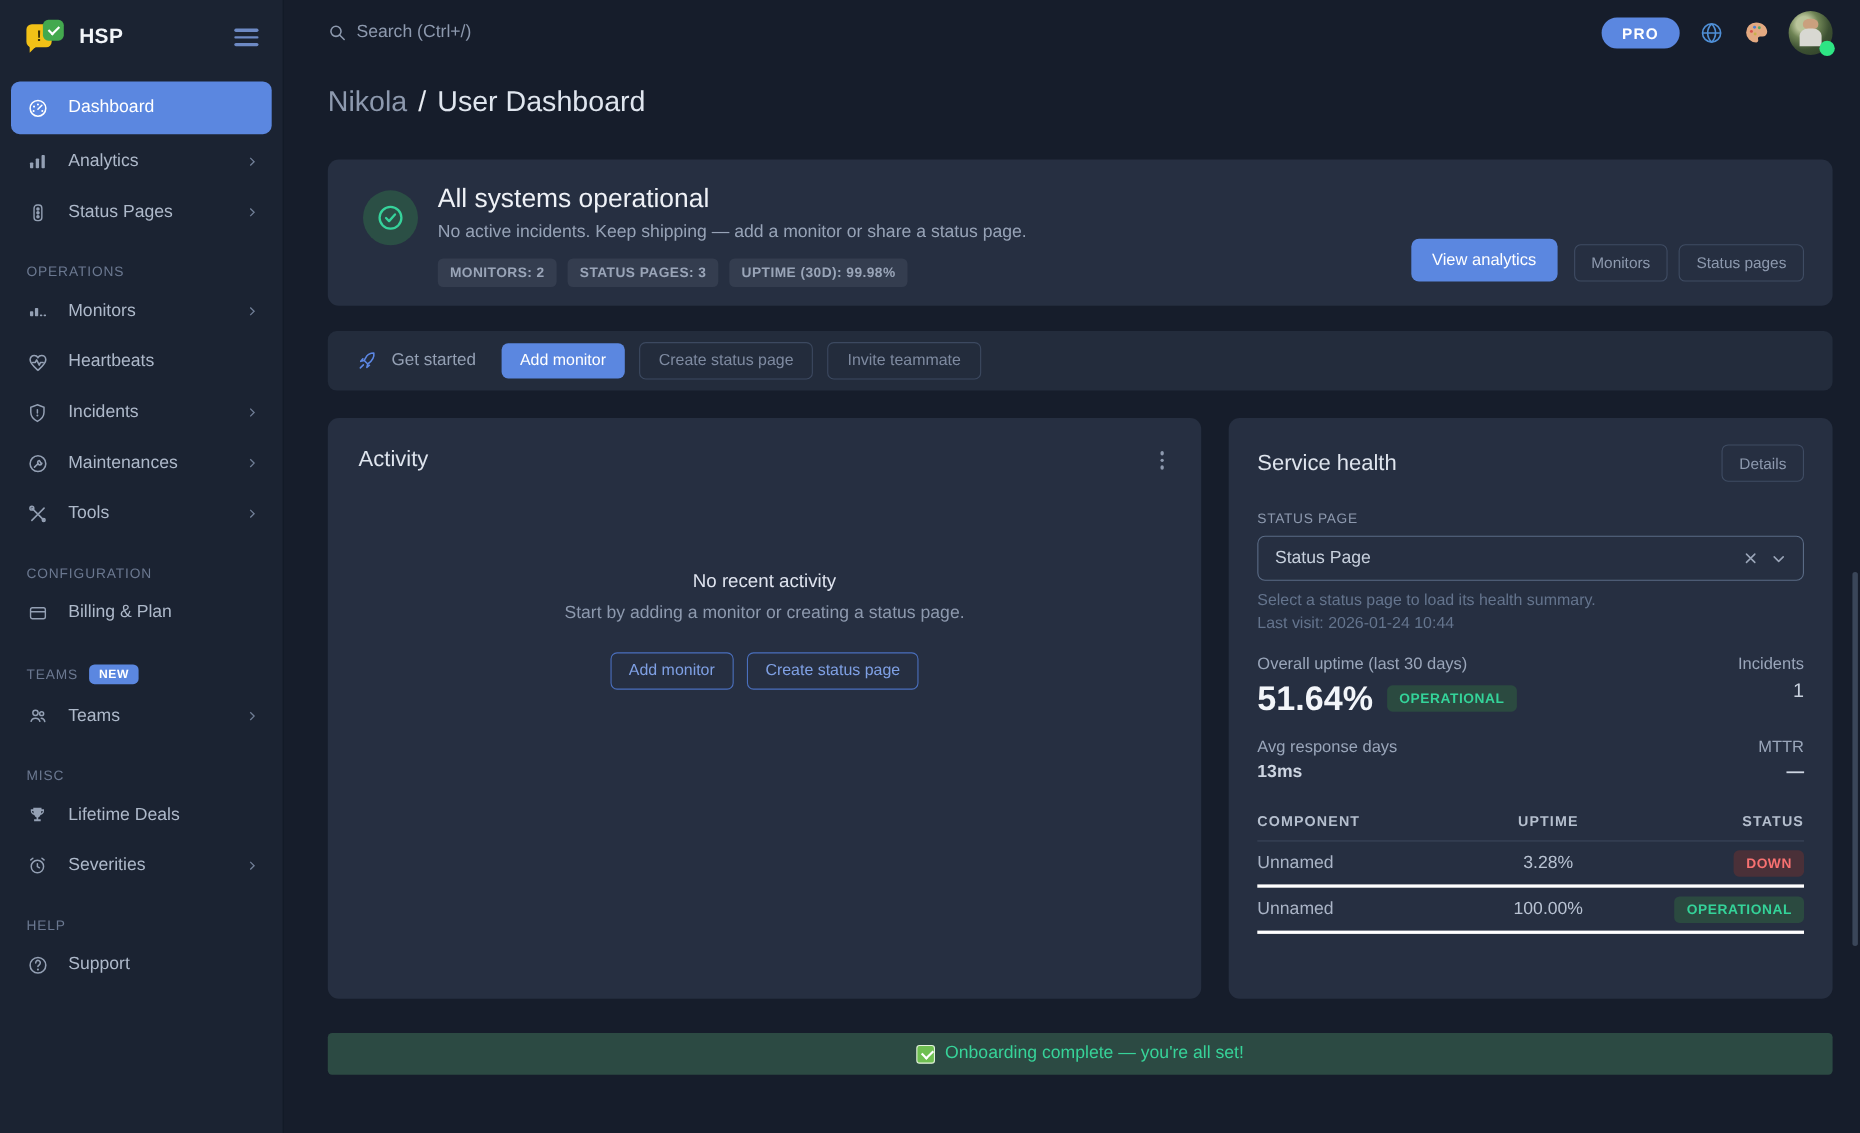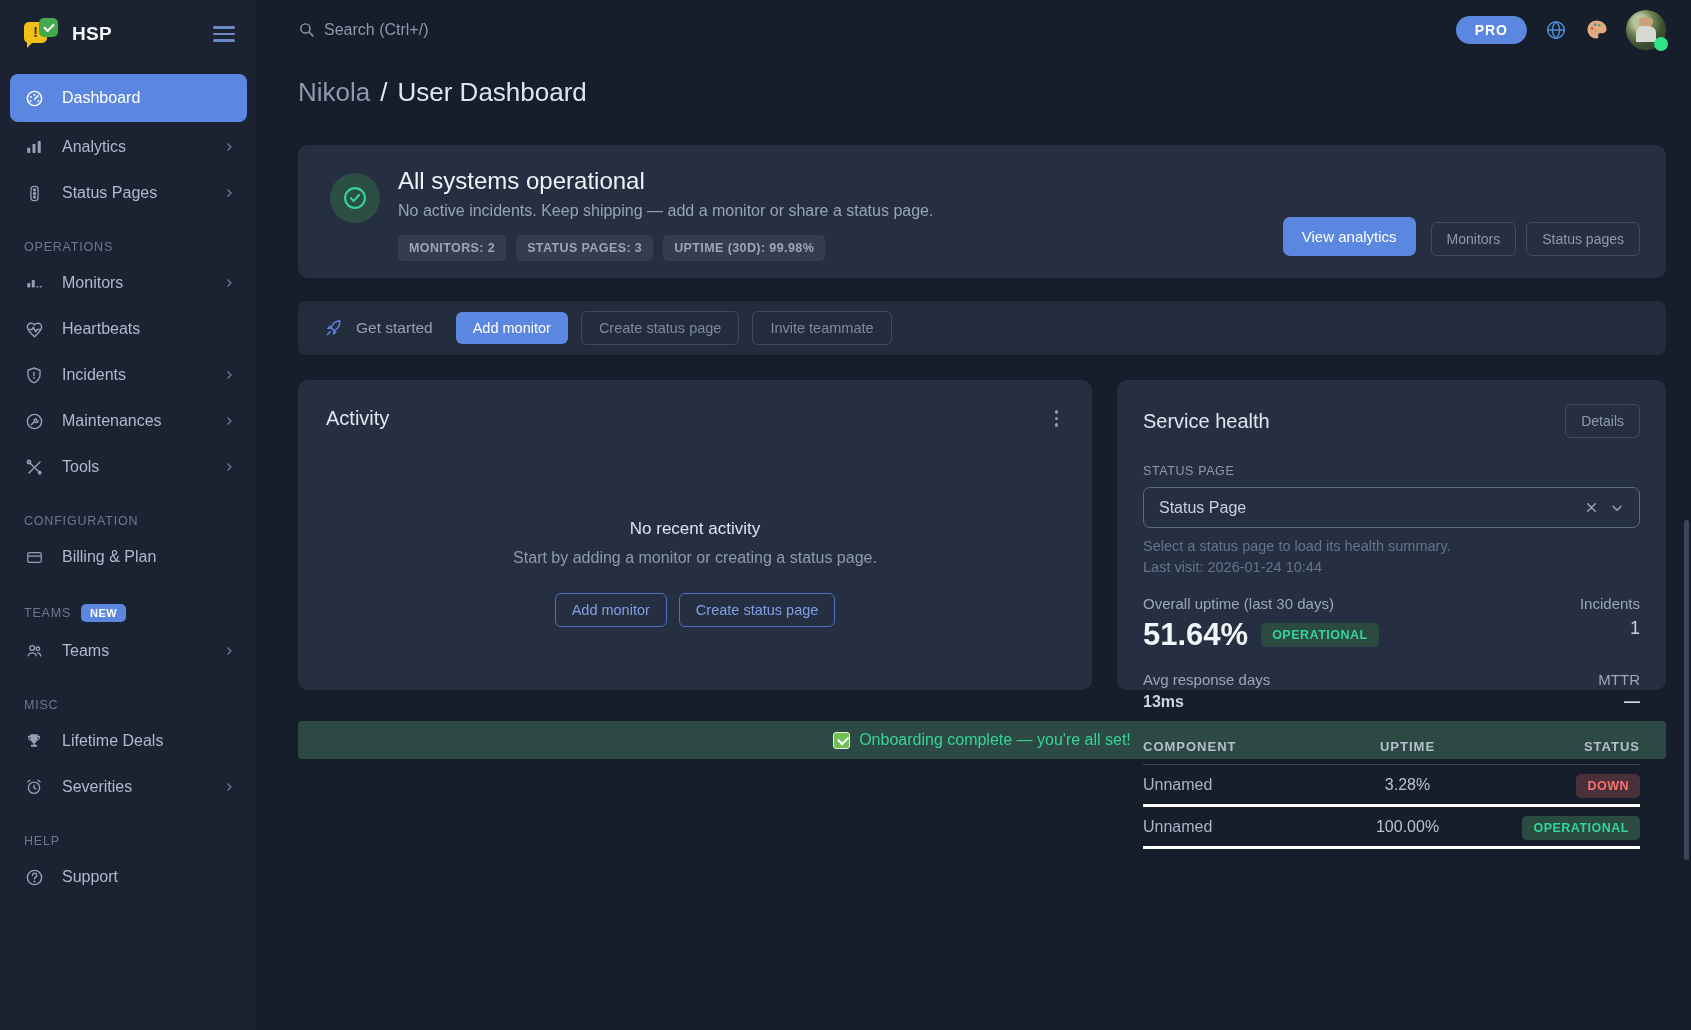--- a/index.html
+++ b/index.html
@@ -73,21 +73,21 @@
   .hero-ghosts { display:flex; gap:10px; }
 
   
   .getstarted { margin-top:23px; height:54px; background:#232c3c; border-radius:8px; display:flex; align-items:center; gap:13px; padding:0 26px; }
   .gs-label { color:#94a0b4; font-size:15.5px; margin-right:10px; }
   .btn-solid-sm { background:#5b87e0; color:#fff; font-size:14.5px; padding:8px 17px; border-radius:6px; border:none; cursor:pointer; font-family:inherit; }
   .btn-ghost-sm { background:transparent; color:#7e8aa0; font-size:14.5px; padding:8px 17px; border-radius:6px; border:1px solid #3c4960; cursor:pointer; font-family:inherit; }
 
   
   .cards { margin-top:25px; display:flex; gap:25px; }
-  .card { background:#262f41; border-radius:10px; height:310px; }
+  .card { background:#262f41; border-radius:10px; height:528px; }
   .card.activity { width:794px; padding:26px 28px; display:flex; flex-direction:column; }
   .card.health { width:549px; padding:24px 26px; }
   .card-head { display:flex; align-items:center; justify-content:space-between; }
   .card-title { font-size:20px; font-weight:500; color:#dfe5ee; }
   .kebab { display:flex; flex-direction:column; gap:3px; padding:4px 6px; cursor:pointer; }
   .kebab i { width:3.5px; height:3.5px; border-radius:50%; background:#8d99ae; }
 
   .empty { margin-top:88px; display:flex; flex-direction:column; align-items:center;justify-content:space-between; }
   .empty-title { font-size:17px; color:#dfe4ef; }
   .empty-sub { margin-top:10px; font-size:16px; color:#8d99ae; }

